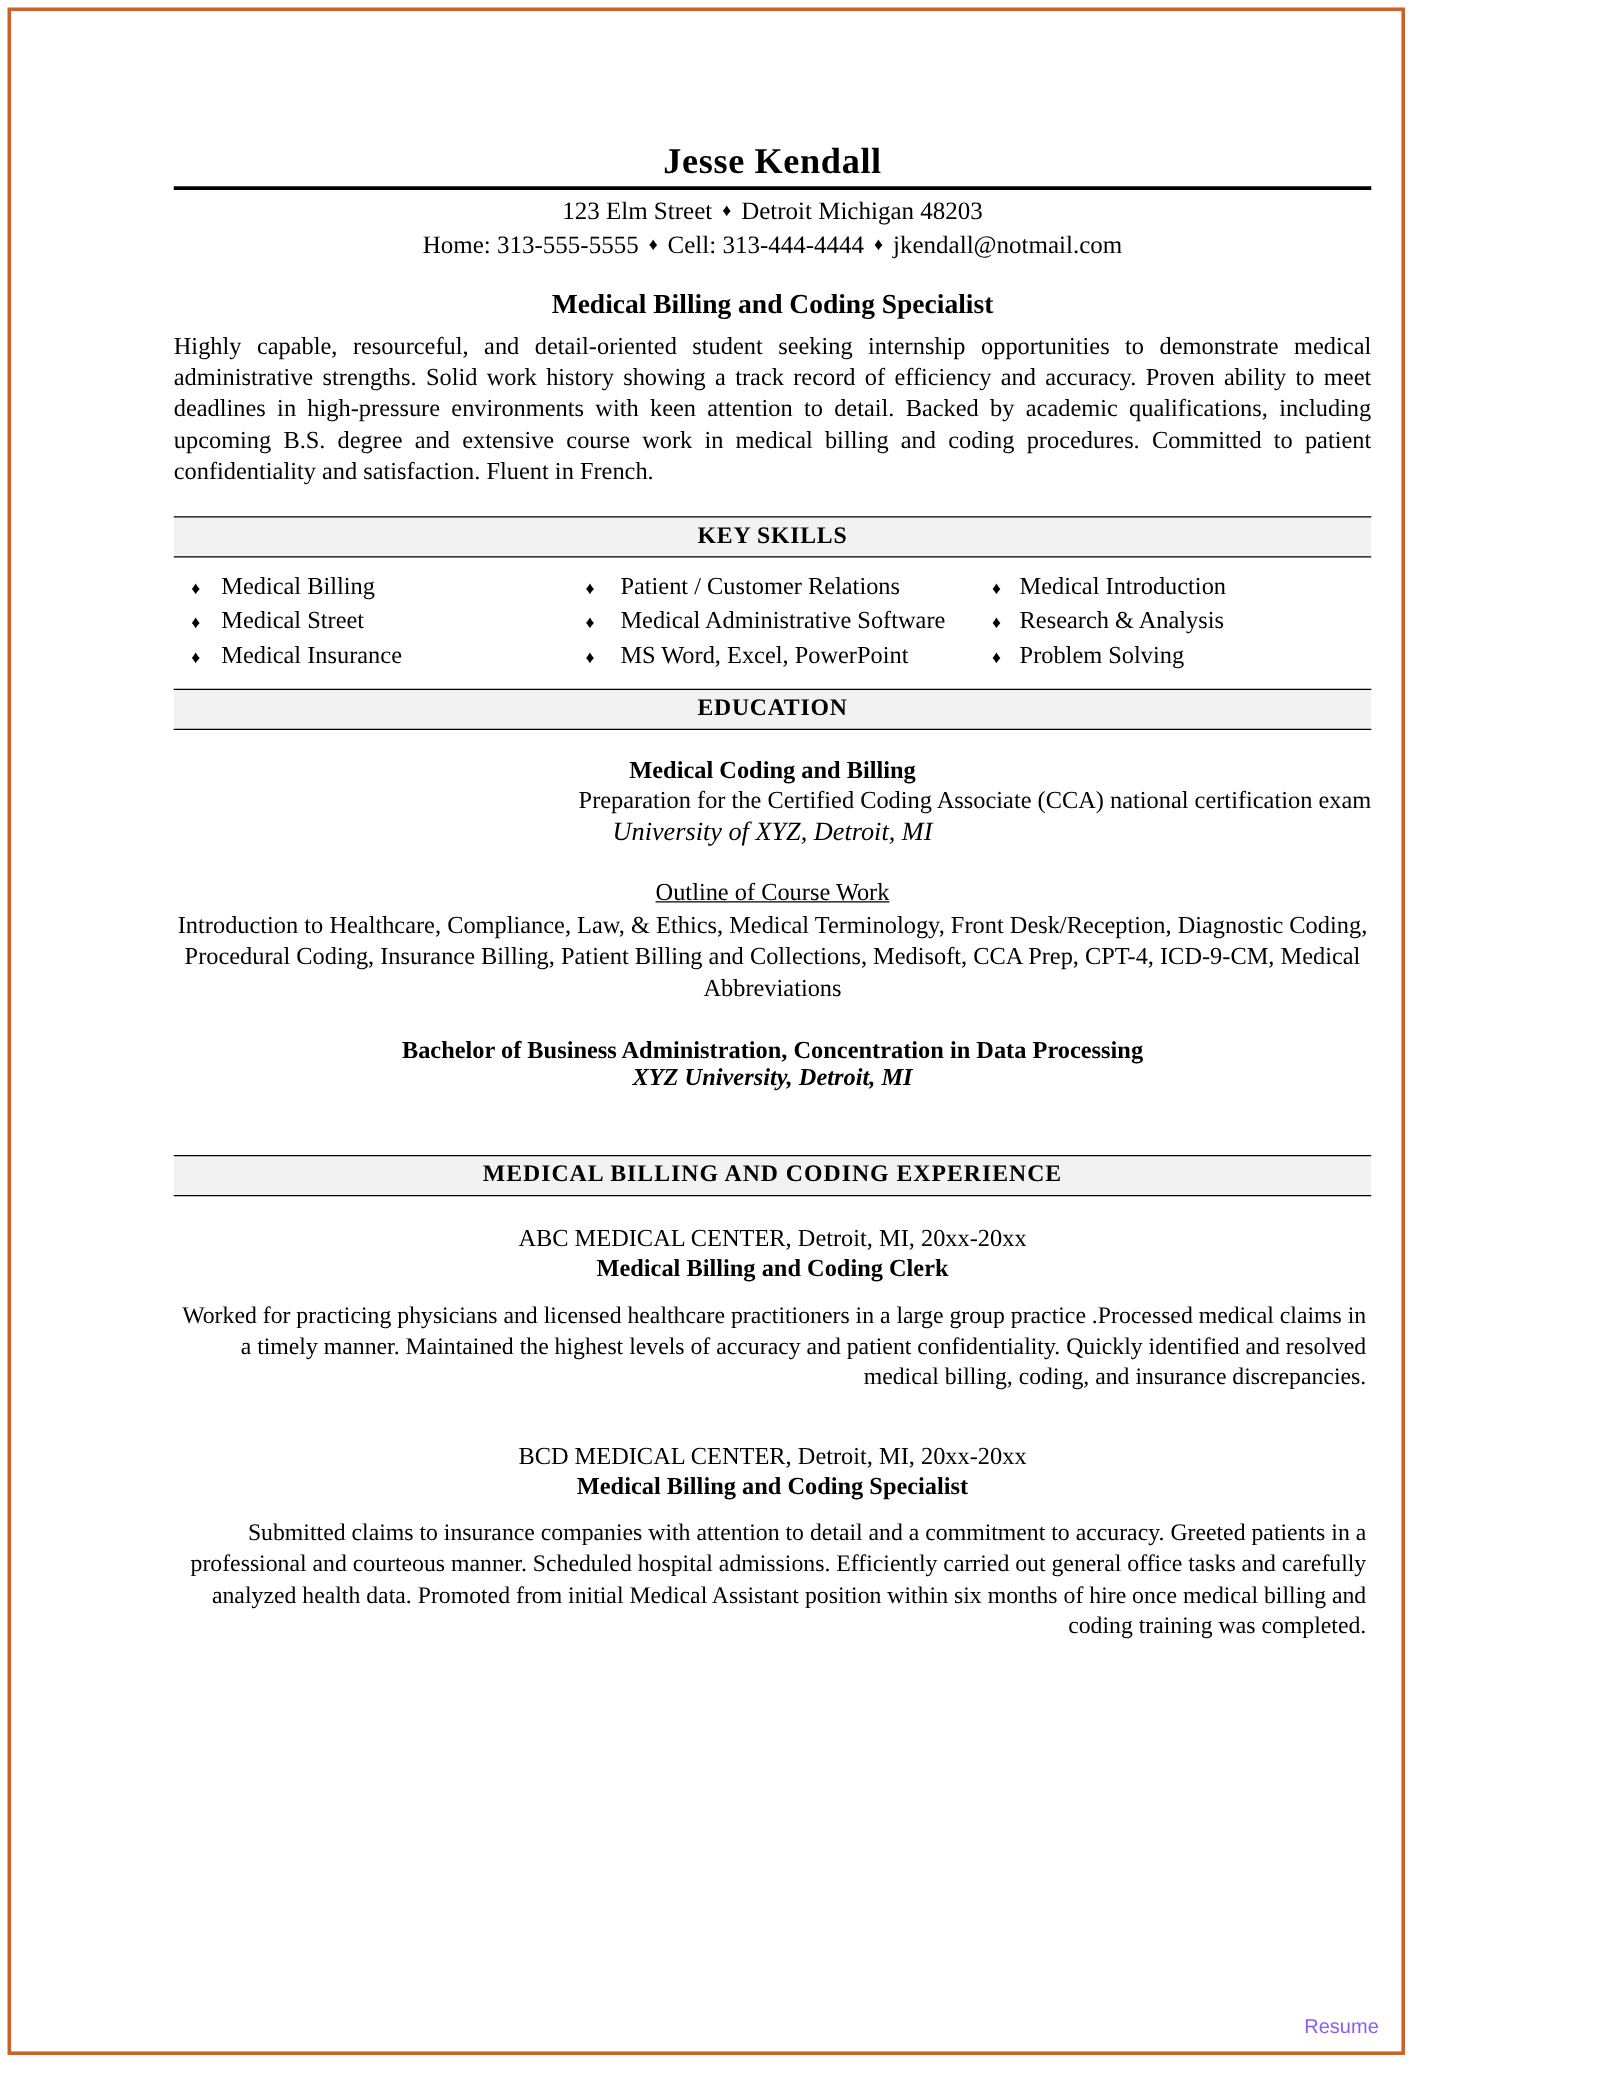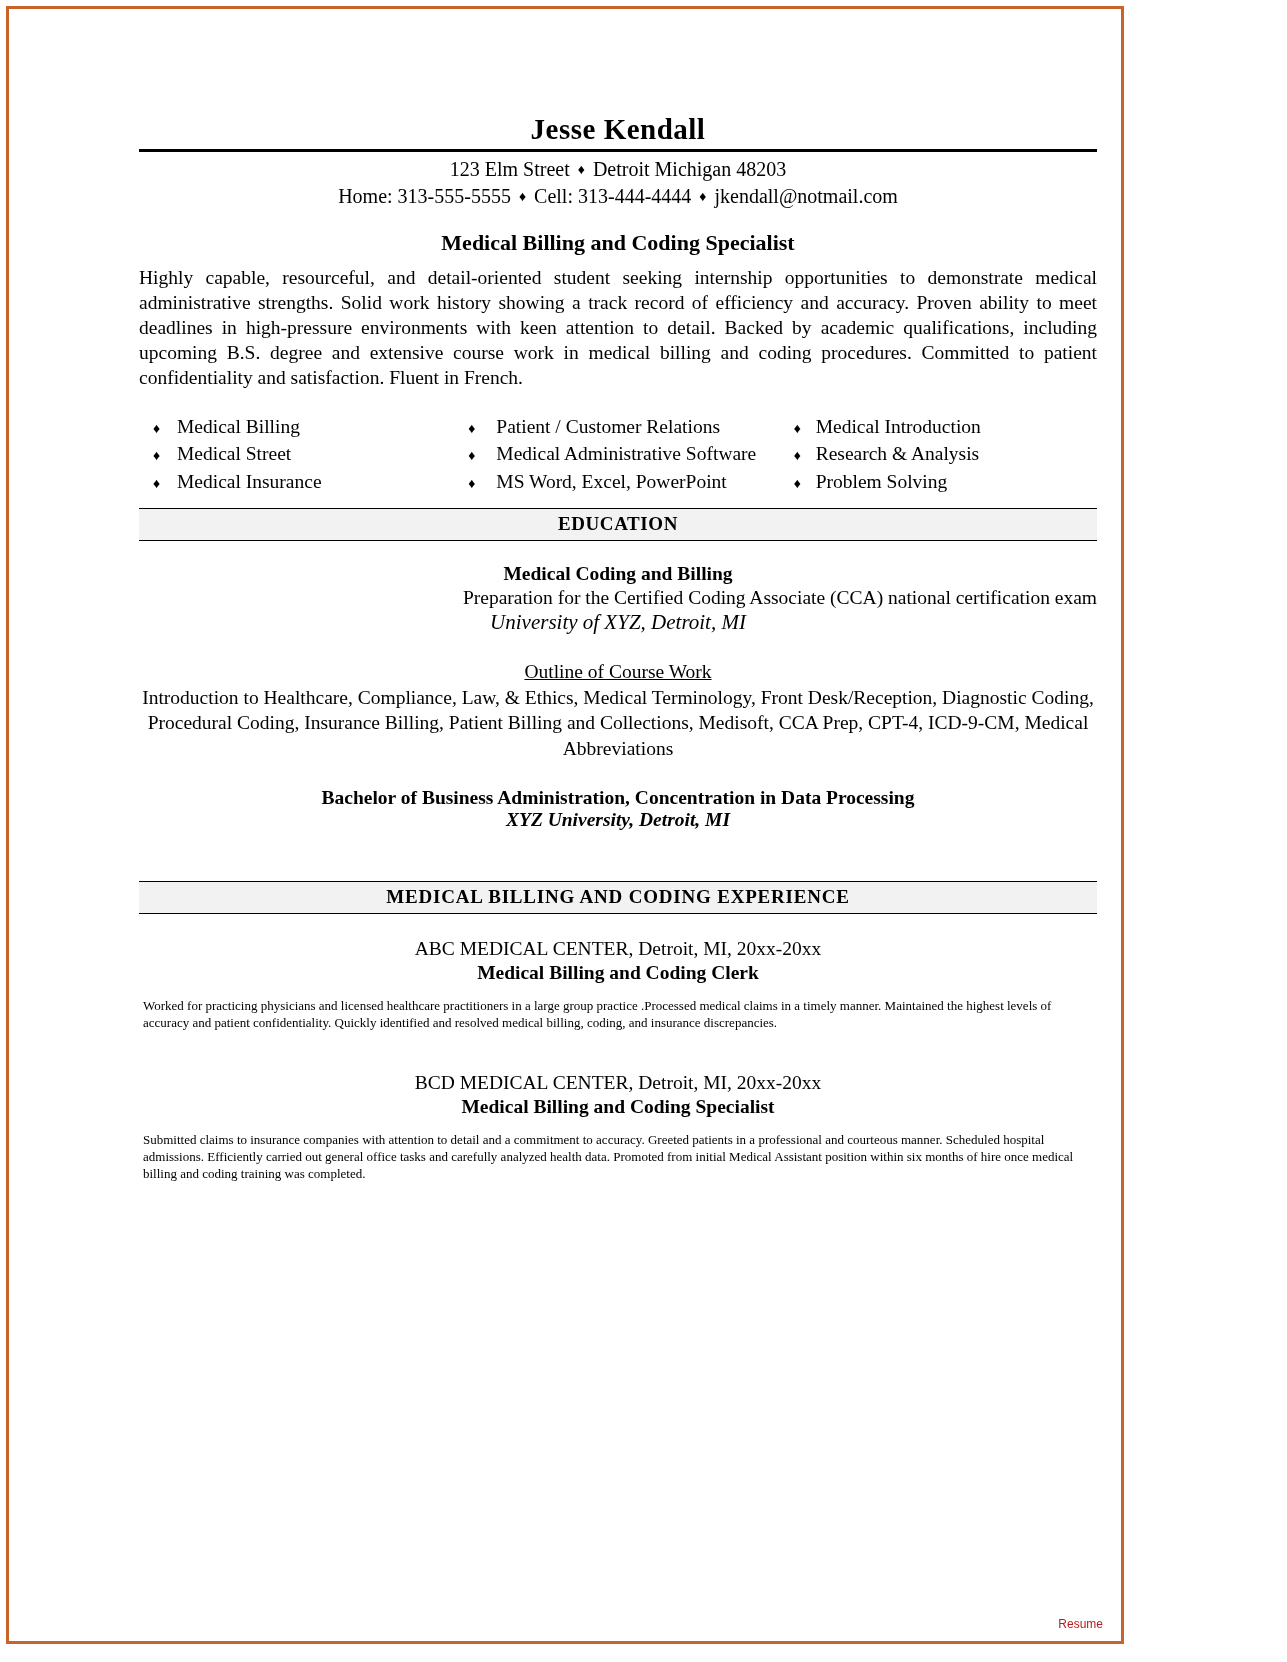--- a/index.html
+++ b/index.html
@@ -170,34 +170,34 @@
   }
   .job-org {
     font-size: 19.5px;
   }
   .job-role {
     font-size: 19.5px;
     font-weight: bold;
     margin-top: 2px;
   }
   .job-desc {
-    font-size: 13px;
+    font-size: 19px;
     line-height: 1.3;
-    text-align: left;
+    text-align: right;
     margin-top: 14px;
     padding: 0 4px;
   }
   .job.second { margin-top: 40px; }
 
   .footer-label {
     position: absolute;
     right: 18px;
     bottom: 10px;
-    font-size: 12px;
-    color: #b91c1c;
+    font-size: 16px;
+    color: #8b5cf6;
     font-family: "Liberation Sans", sans-serif;
   }
 </style>
 </head>
 <body>
 
 <div class="page-frame">
   <div class="sheet">
     <div class="content">
 
@@ -215,20 +215,21 @@
           <span>Cell: 313-444-4444</span>
           <span class="sep">♦</span>
           <span>jkendall@notmail.com</span>
         </div>
       </div>
 
       <div class="job-title">Medical Billing and Coding Specialist</div>
 
       <div class="summary">Highly capable, resourceful, and detail-oriented student seeking internship opportunities to demonstrate medical administrative strengths. Solid work history showing a track record of efficiency and accuracy. Proven ability to meet deadlines in high-pressure environments with keen attention to detail. Backed by academic qualifications, including upcoming B.S. degree and extensive course work in medical billing and coding procedures. Committed to patient confidentiality and satisfaction. Fluent in French.</div>
 
+      <div class="band">KEY SKILLS</div>
       <div class="skills">
         <div class="skills-col">
           <div class="skill-row">
             <span class="bullet">♦</span>
             <span>Medical Billing</span>
           </div>
           <div class="skill-row">
             <span class="bullet">♦</span>
             <span>Medical Street</span>
           </div>

